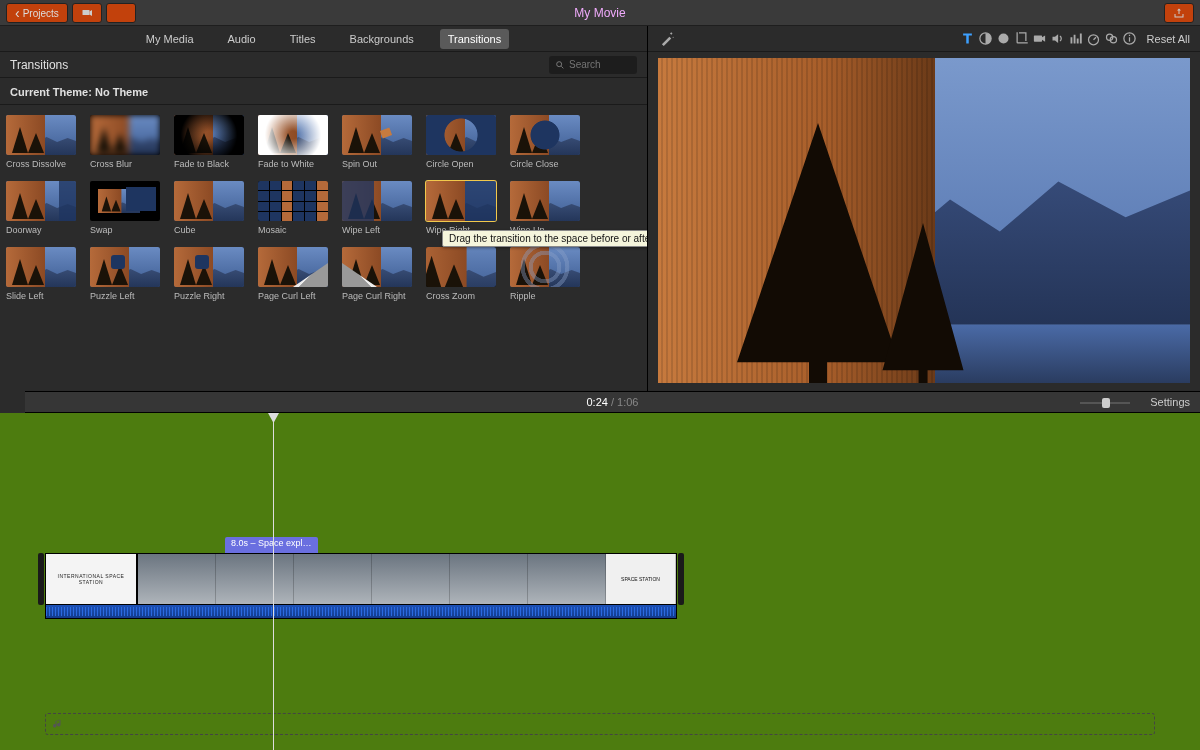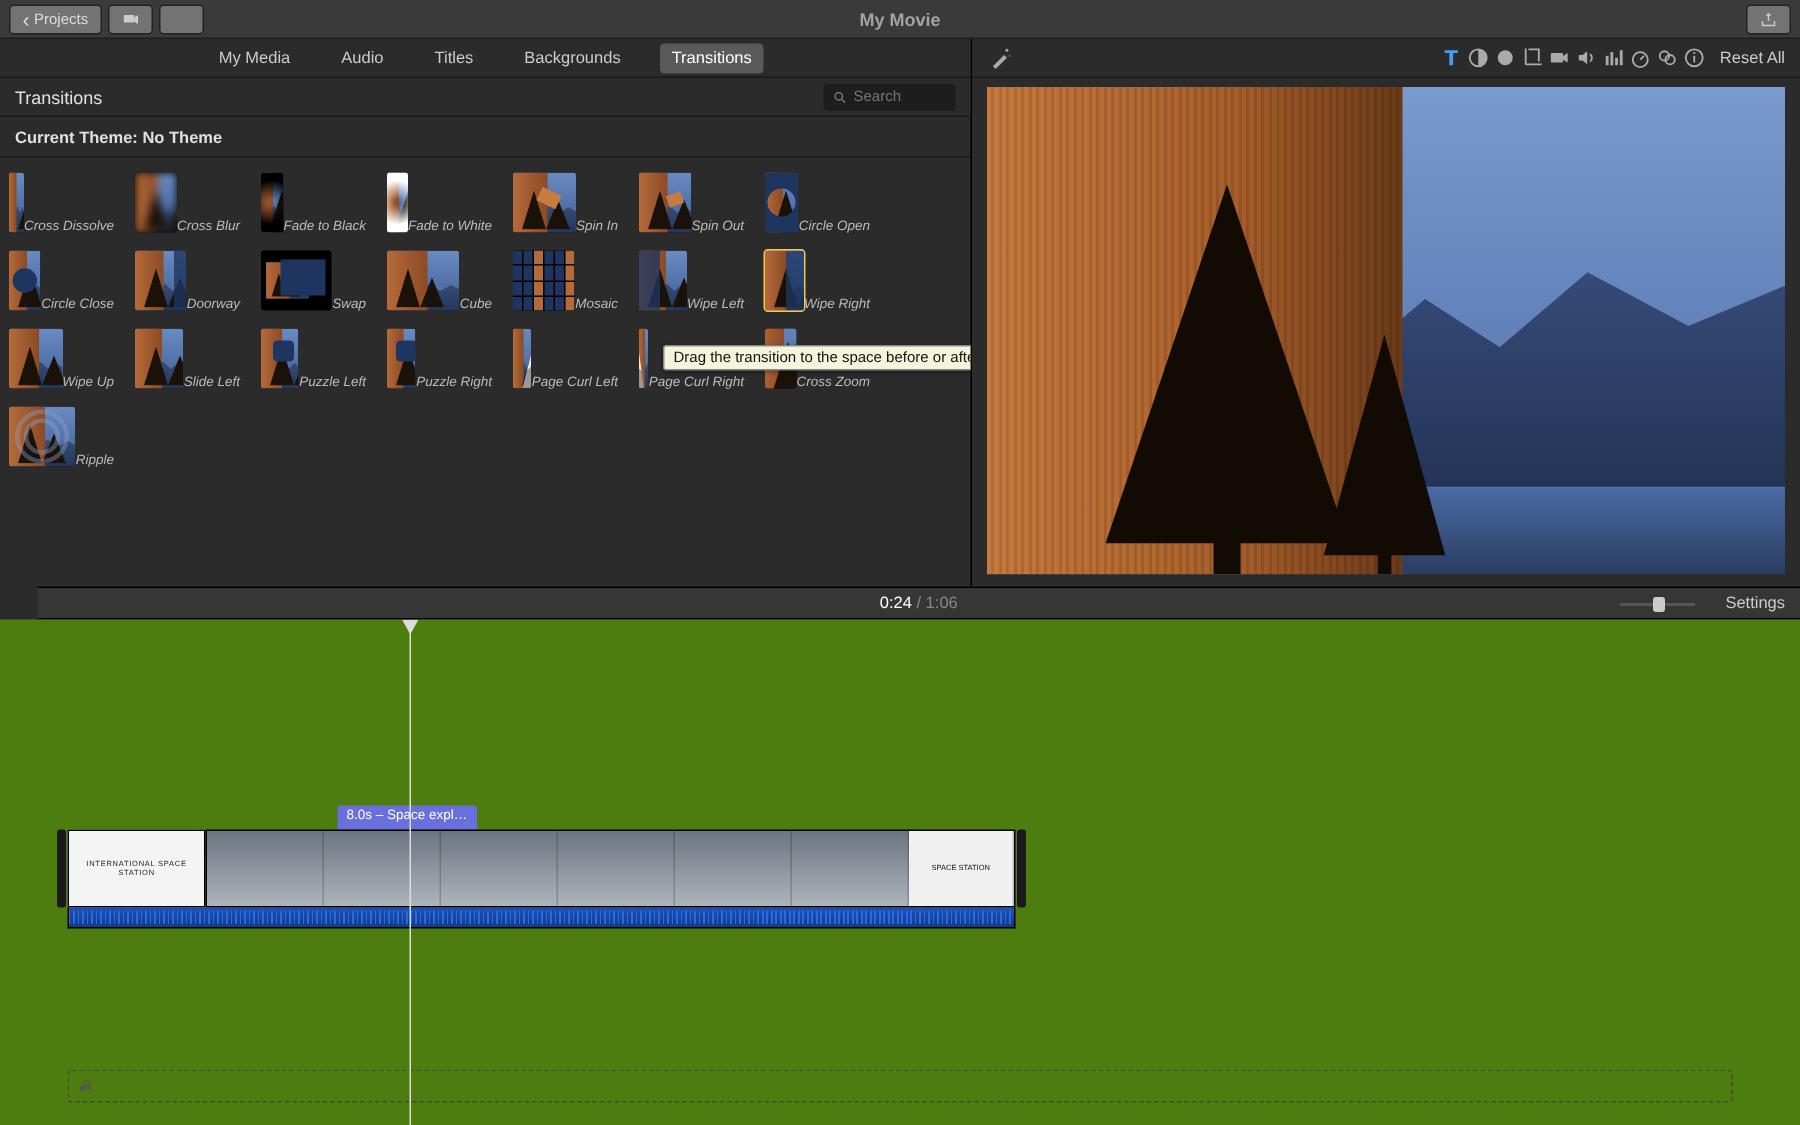--- a/index.html
+++ b/index.html
@@ -1,23 +1,23 @@
 <!DOCTYPE html>
 <html><head>
 <meta charset="utf-8">
 <style>
 * { box-sizing: border-box; margin: 0; padding: 0; font-family: -apple-system, "Helvetica Neue", Arial, sans-serif; }
 html, body { width: 1200px; height: 750px; background: #2b2b2b; color: #ccc; overflow: hidden; }
 
 
 .titlebar { height: 26px; background: #3a3a3a; display: flex; align-items: center; justify-content: center; border-bottom: 1px solid #1e1e1e; position: relative; }
-.titlebar .title { font-size: 12px; color: #a3a3a3; font-weight: bold; }
+.titlebar .title { font-size: 12px; color: #f0abfc; }
 .titlebar .left-group { position: absolute; left: 6px; top: 3px; display: flex; gap: 4px; }
 .titlebar .right-group { position: absolute; right: 6px; top: 3px; display: flex; gap: 4px; }
-.tb-btn { height: 20px; background: #737373; border: 1px solid #222; border-radius: 3px; display: flex; align-items: center; justify-content: center; padding: 0 8px; font-size: 10px; color: #ddd; cursor: pointer; }
+.tb-btn { height: 20px; background: #c2410c; border: 1px solid #222; border-radius: 3px; display: flex; align-items: center; justify-content: center; padding: 0 8px; font-size: 10px; color: #ddd; cursor: pointer; }
 .tb-btn svg { width: 12px; height: 12px; fill: #ccc; }
 .tb-btn.chev::before { content: "‹"; margin-right: 3px; font-size: 14px; line-height: 10px; }
 
 
 .main { height: 365px; display: flex; background: #2b2b2b; }
 .browser { width: 648px; border-right: 1px solid #000; display: flex; flex-direction: column; background: #2b2b2b; }
 .preview { flex: 1; display: flex; flex-direction: column; background: #2b2b2b; }
 
 
 .browser-tabs { height: 26px; display: flex; align-items: center; justify-content: center; gap: 18px; background: #2b2b2b; border-bottom: 1px solid #1a1a1a; }
@@ -29,21 +29,21 @@
 .browser-head .heading { font-size: 12px; color: #e0e0e0; flex: 1; }
 .search { width: 88px; height: 18px; background: #1d1d1d; border-radius: 3px; display: flex; align-items: center; padding: 0 6px; }
 .search svg { width: 10px; height: 10px; fill: #888; margin-right: 4px; }
 .search input { background: transparent; border: none; outline: none; color: #aaa; font-size: 10px; width: 60px; }
 
 
 .theme-line { padding: 8px 10px 6px; font-size: 11px; font-weight: 600; color: #e0e0e0; border-bottom: 1px solid #1a1a1a; }
 
 
 .trans-grid { flex: 1; overflow: hidden; padding: 10px 6px; display: flex; flex-wrap: wrap; align-content: flex-start; gap: 12px 14px; position: relative; }
-.trans-item { width: 70px; display: flex; flex-direction: row; align-items: flex-end; cursor: pointer; font-style: italic; }
+.trans-item { width: 70px; display: flex; flex-direction: column; align-items: flex-start; cursor: pointer; }
 .trans-thumb { width: 70px; height: 40px; border-radius: 2px; overflow: hidden; position: relative; background: #000; }
 .trans-label { margin-top: 4px; font-size: 9px; color: #bbb; text-align: center; white-space: nowrap; }
 
 
 .scene { width: 100%; height: 100%; position: relative; }
 .scene .sky { position: absolute; inset: 0; background: linear-gradient(#6a8bc2, #3e5d93); }
 .scene .cliff { position: absolute; left: 0; top: 0; width: 55%; height: 100%; background: linear-gradient(90deg, #b56a3a, #8c4a24); }
 .scene .mtn { position: absolute; right: 0; bottom: 0; width: 60%; height: 50%; background: linear-gradient(#3a4f78, #24365a); clip-path: polygon(0 40%, 30% 10%, 55% 35%, 80% 15%, 100% 30%, 100% 100%, 0 100%); }
 .scene .tree { position: absolute; bottom: 2px; width: 16px; height: 26px; background: #1a1208; clip-path: polygon(50% 0, 100% 100%, 0 100%); }
 .scene .tree.t1 { left: 6px; }
@@ -220,33 +220,20 @@
               <div class="sky"></div>
               <div class="mtn"></div>
               <div class="cliff"></div>
               <div class="tree t1"></div>
               <div class="tree t2"></div>
             </div>
           </div>
           <div class="trans-label">Fade to White</div>
         </div>
         <div class="trans-item">
-          <div class="trans-thumb thumb-spin">
-            <div class="scene">
-              <div class="sky"></div>
-              <div class="mtn"></div>
-              <div class="cliff"></div>
-              <div class="tree t1"></div>
-              <div class="tree t2"></div>
-              <div class="box"></div>
-            </div>
-          </div>
-          <div class="trans-label">Spin In</div>
-        </div>
-        <div class="trans-item">
           <div class="trans-thumb thumb-spinout">
             <div class="scene">
               <div class="sky"></div>
               <div class="mtn"></div>
               <div class="cliff"></div>
               <div class="tree t1"></div>
               <div class="tree t2"></div>
               <div class="box"></div>
             </div>
           </div>

